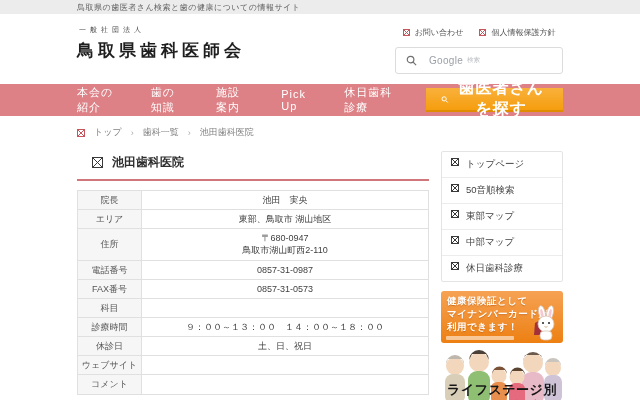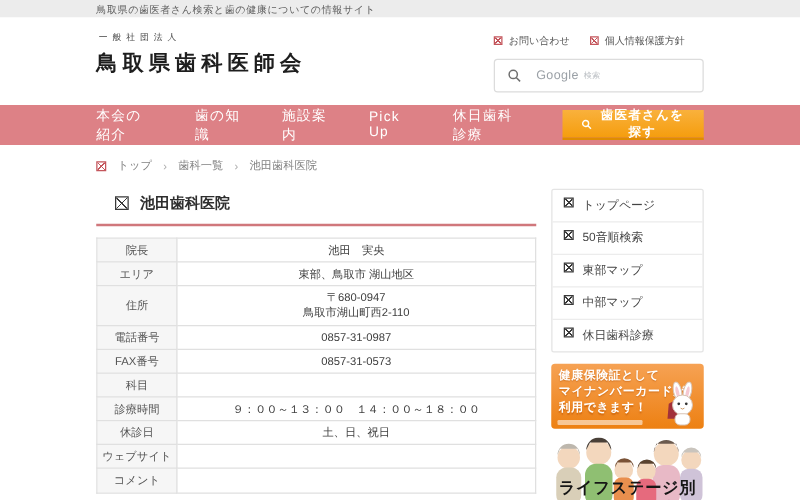--- a/index.html
+++ b/index.html
@@ -22,36 +22,36 @@
   .topbar .container { display:flex;font-family:Liberation Serif, serif; }
   .tagline { font-size:8px; color:#5d5d5d; letter-spacing:.5px; }
 
   .container { width:510px; margin:0 auto; padding:0 12px; }
 
   
   .header { height:70px; background:#fff; }
   .header .container { display:flex; justify-content:space-between; align-items:flex-start; padding-top:11px; }
   .org-type { font-size:7px; letter-spacing:4px; color:#444; margin-left:2px; }
   .site-name { font-family:"DejaVu Serif", serif; font-size:17px; font-weight:600; letter-spacing:4px; color:#1e1e1e; margin-top:4px; }
-  .header-right { display:flex; flex-direction:column; align-items:flex-start; }
+  .header-right { display:flex; flex-direction:column; align-items:center; }
   .util-links { display:flex; gap:16px; margin-top:2px; }
   .util-link { display:flex; align-items:center; gap:5px; font-size:8px; color:#555; cursor:pointer; text-decoration:none; }
   .searchbox { margin-top:9px; width:168px; height:27px; border:1px solid #dcdcdc; border-radius:3px; background:#fff;
                display:flex; align-items:center; padding:0 10px; cursor:text; }
   .searchbox svg { flex:0 0 auto; }
   .g-watermark { font-size:10px; color:#9aa0a6; margin-left:12px; letter-spacing:.3px; }
   .g-watermark-sub { font-size:6.5px; color:#b9bdc2; margin-left:4px; }
 
   
   .nav { height:32px; background:#dd8186; }
   .nav .container { height:100%; display:flex; align-items:center; }
   .nav-link { font-size:11px; color:#fff; text-decoration:none; letter-spacing:1px; margin-right:32px; cursor:pointer; }
   .find-btn { margin-left:auto; display:flex; align-items:center; gap:6px; height:24px; padding:0 15px;
               background:linear-gradient(#f9b13c, #f59d0e); border:none; border-bottom:2px solid #df8c00;
-              border-radius:0; color:#fff; font-size:10px; font-weight:bold; letter-spacing:1px; cursor:pointer; }
+              border-radius:0; color:#fff; font-size:16px; font-weight:bold; letter-spacing:1px; cursor:pointer; }
 
   
   .breadcrumb { padding:10px 12px 0; }
   .breadcrumb .inner { display:flex; align-items:center; gap:9px; font-size:9px; color:#828282; }
   .crumb { color:#828282; text-decoration:none; cursor:pointer; }
   .crumb-sep { color:#aaa; font-size:9px; }
 
   
   .main .container { display:flex; gap:12px; padding-top:12px; align-items:flex-start; }
   .col-left { width:356px; }

